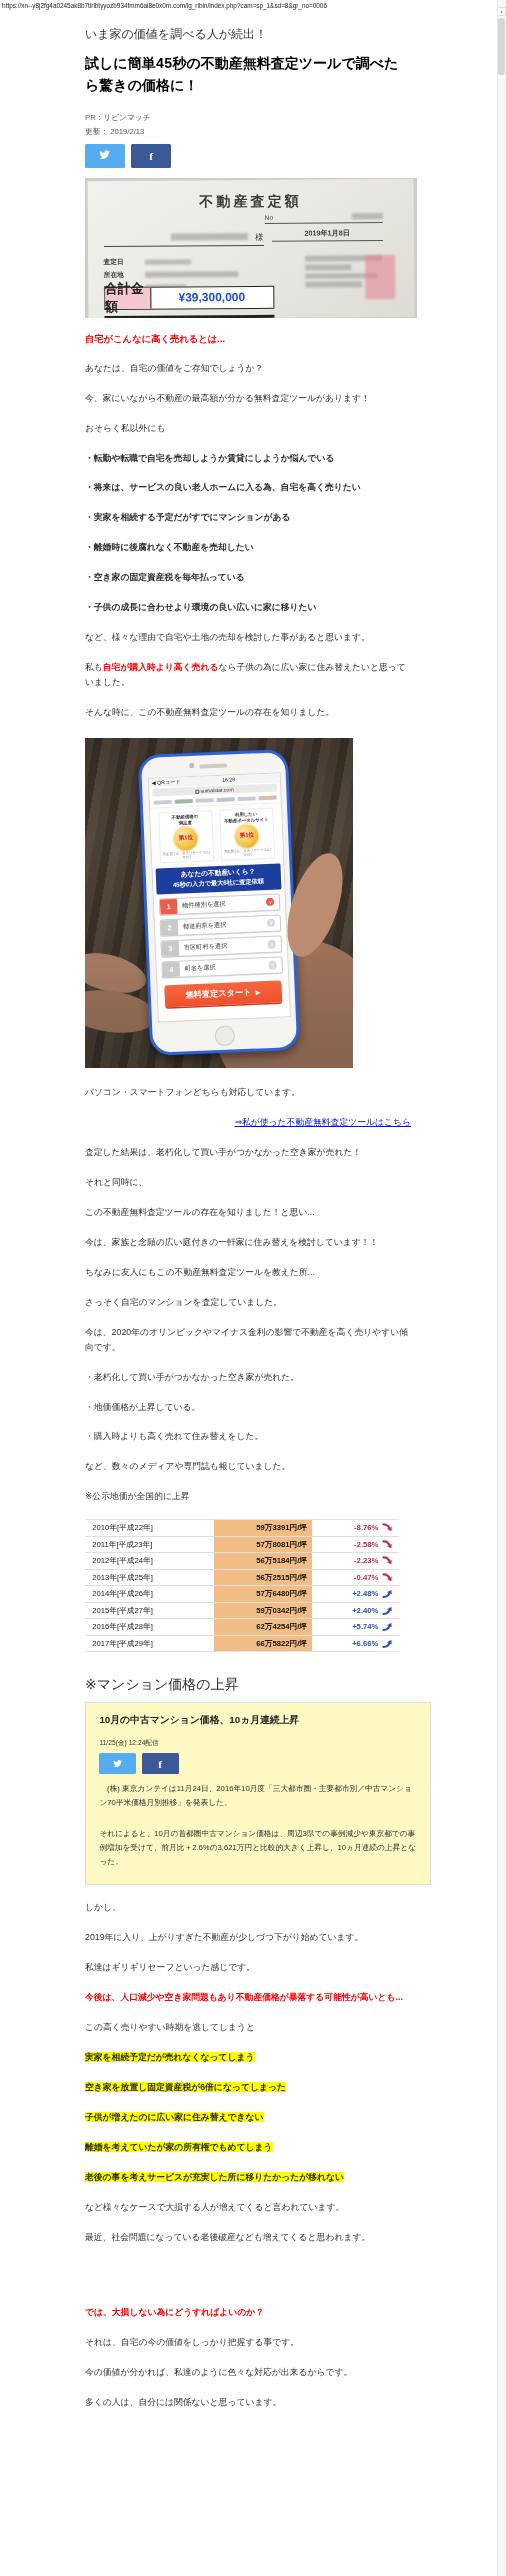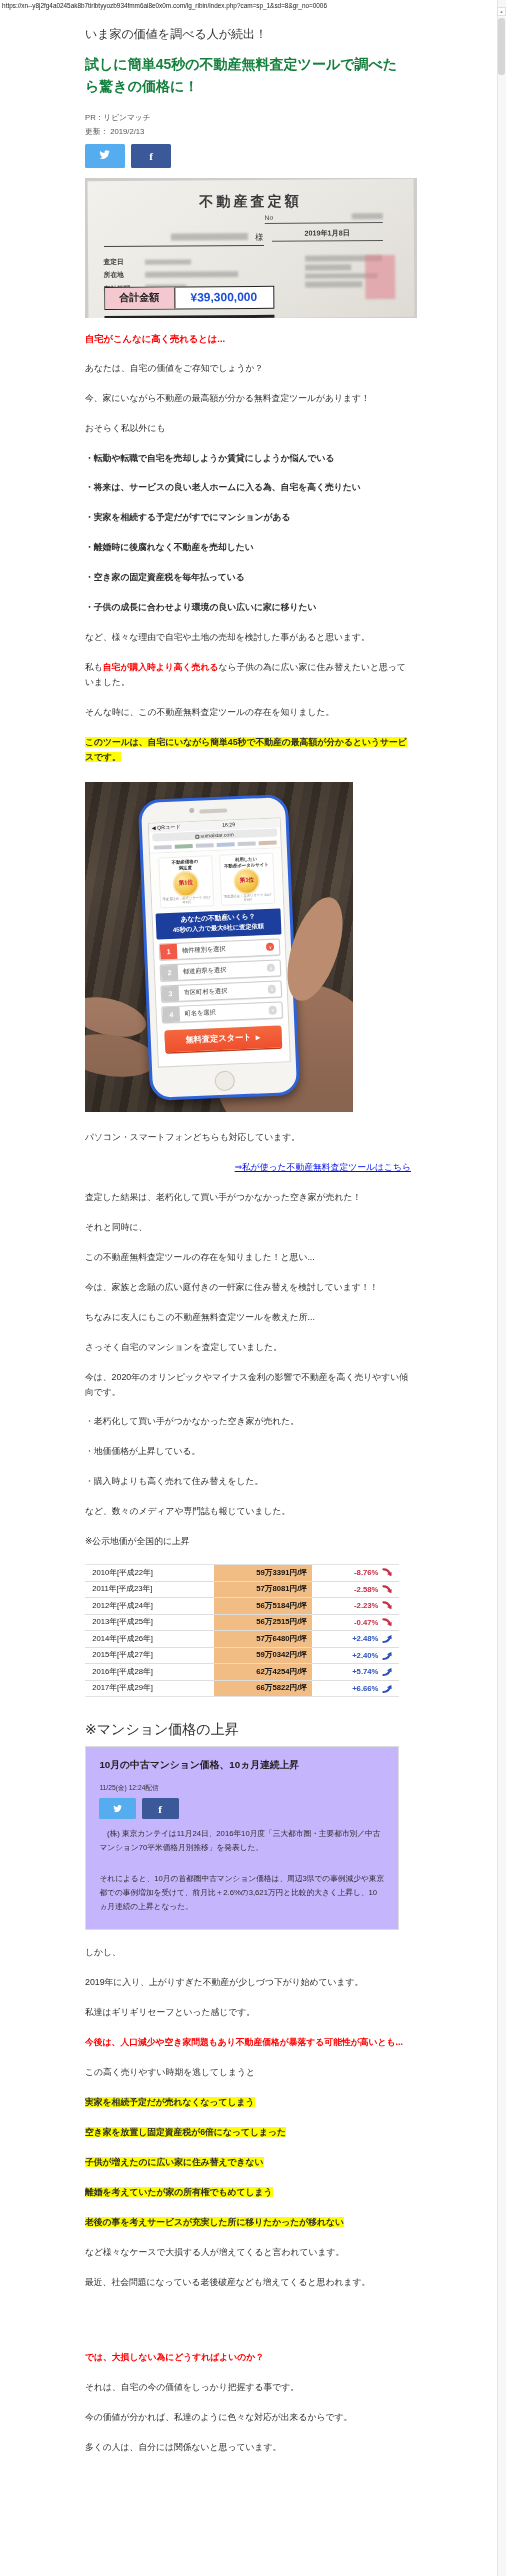--- a/index.html
+++ b/index.html
@@ -9,21 +9,21 @@
   .url-line{position:absolute;top:1.5px;left:2.1px;font-size:6.4px;color:#222;white-space:nowrap;}
   
   .scroll-rail{position:absolute;top:0;right:0;width:8.8px;height:100%;background:#f7f7f7;border-left:0.5px solid #e6e6e6;}
   .scroll-up{position:absolute;top:7.2px;right:0;width:8.8px;height:8.8px;background:#fdfdfd;border:0.5px solid #e0e0e0;
              font-size:4.1px;color:#8a8a8a;text-align:center;line-height:8.2px;}
   .scroll-thumb{position:absolute;top:17.5px;right:1px;width:6.7px;height:57px;background:#d6d6d6;border-radius:3.1px;}
   .content{width:326px;margin:0 0 0 85px;}
   
   .page-title{font-size:12px;color:#333;margin:26px 0 0;font-weight:400;}
   .headline{font-size:14px;font-weight:700;line-height:1.55;margin:11.3px 0 0;}
-  .headline.red{color:#15803d;}
+  .headline.red{color:#000000;font-family:Liberation Mono, monospace;}
   .hl{background:#ffff00;}
   .pr-line,.update-line{font-size:7.7px;color:#555;margin:4.1px 0 0;}
   .pr-line{margin-top:15px;}
   .share-row{margin:7.2px 0 0;display:flex;gap:6.2px;}
   .sns-btn{width:40px;height:24px;border:none;border-radius:1.5px;display:flex;align-items:center;justify-content:center;cursor:pointer;}
   .sns-btn.tw{background:#55acee;}
   .sns-btn.fb{background:#3b5998;color:#fff;font-size:11.3px;font-weight:700;font-family:"Liberation Serif",serif;}
   
   .doc-photo{position:relative;width:332px;height:140px;margin:10.3px 0 0;background:#cecdc9;overflow:hidden;}
   .doc-paper{position:absolute;left:3.1px;top:2.1px;right:3.1px;bottom:0;
@@ -31,21 +31,21 @@
   .doc-title{position:absolute;top:13.4px;left:0;width:100%;text-align:center;font-size:14px;font-weight:700;color:#3a3a3a;letter-spacing:3.1px;}
   .doc-no{position:absolute;top:34px;right:31px;width:118px;font-size:6.7px;color:#444;border-bottom:1px solid #555;padding-bottom:1.5px;}
   .doc-date{position:absolute;top:49px;right:31px;width:111px;font-size:7.2px;font-weight:700;color:#3d3d3d;text-align:center;border-bottom:1px solid #555;padding-bottom:2.1px;}
   .doc-name{position:absolute;top:52px;left:15.5px;width:160px;border-bottom:1.5px double #444;padding-bottom:2.1px;font-size:8.2px;color:#333;text-align:right;}
   .doc-fields{position:absolute;top:74px;left:15.5px;font-size:6.7px;font-weight:700;color:#3c3c3c;line-height:2.0;}
   .blur{background:#a9a9a7;filter:blur(1px);opacity:.75;display:inline-block;}
   .doc-blurcol{position:absolute;top:73px;right:15.5px;width:93px;}
   .doc-blurcol .blur{display:block;margin:3.1px 0;}
   .stamp{position:absolute;top:76px;right:18.5px;width:30px;height:44px;background:rgba(226,126,138,.55);filter:blur(0.8px);}
   .doc-total{position:absolute;left:15.5px;bottom:9.3px;width:170px;height:23px;border:1.3px solid #222;display:flex;background:#fff;}
-  .doc-total .lbl{width:70px;background:#f3c8ce;border-right:1.3px solid #222;display:flex;align-items:center;justify-content:center;font-size:10px;font-weight:700;color:#222;}
+  .doc-total .lbl{width:46px;background:#f3c8ce;border-right:1.3px solid #222;display:flex;align-items:center;justify-content:center;font-size:13px;font-weight:700;color:#222;}
   .doc-total .val{flex:1;display:flex;align-items:center;justify-content:center;font-size:12px;font-weight:700;color:#1d4ed8;}
   .doc-bar{position:absolute;left:15.5px;bottom:0px;width:170px;height:2.6px;background:#222;}
   .caption-red{color:#ff0000;font-weight:700;font-size:9.3px;margin:14.4px 0 0;}
   
   .para{font-size:8.8px;line-height:1.7;margin:15px 0;color:#2e2e2e;}
   .para.right{text-align:right;}
   .b{font-weight:700;}
   .red{color:#ff0000;}
   .lnk{color:#0010ee;text-decoration:underline;cursor:pointer;}
   
@@ -95,21 +95,21 @@
   .land-table{width:314px;border-collapse:collapse;margin:7.2px 0 0;border-top:1px solid #e2e2e2;border-bottom:1px solid #e2e2e2;}
   .land-table td{border-top:0.5px solid #dedede;height:16.5px;font-size:7.7px;}
   .land-table tr:first-child td{border-top:none;}
   td.c-year{padding-left:7.2px;width:129px;color:#222;}
   td.c-price{width:99px;background:#f2bd85;text-align:right;padding-right:5.2px;font-weight:700;color:#111;}
   td.c-pct{width:87px;text-align:right;padding-right:6.2px;font-weight:700;}
   .pct-down{color:#c82f45;} .pct-up{color:#2a52be;}
   .c-pct svg{vertical-align:middle;margin-left:3.1px;}
   .note-label{font-size:14px;margin:24px 0 7.2px;color:#2e2e2e;}
   
-  .news-box{width:314px;border:0.5px solid #ddd;background:#c4b5fd;padding:11.3px 13.4px 15.5px;box-sizing:border-box;margin:7.2px 0 0;}
+  .news-box{width:346px;border:0.5px solid #ddd;background:#fef9c3;padding:11.3px 13.4px 15.5px;box-sizing:border-box;margin:7.2px 0 0;}
   .news-title{font-size:9.8px;font-weight:700;color:#222;}
   .news-date{font-size:6.7px;color:#333;margin-top:12.4px;}
   .news-share{margin-top:5.2px;display:flex;gap:5.2px;}
   .news-share .sns-btn{width:37px;height:20.6px;}
   .news-box p{font-size:7.7px;line-height:1.8;color:#2e2e2e;margin:8.2px 0 0;}
   .shape{position:absolute;}
   .gap{width:100%;}
 </style>
 </head>
 <body>
@@ -175,21 +175,20 @@
       <p class="para" data-interactable="false"><span class="" data-interactable="false">おそらく私以外にも</span></p>
       <p class="para" data-interactable="false"><span class="b" data-interactable="false">・転勤や転職で自宅を売却しようか賃貸にしようか悩んでいる</span></p>
       <p class="para" data-interactable="false"><span class="b" data-interactable="false">・将来は、サービスの良い老人ホームに入る為、自宅を高く売りたい</span></p>
       <p class="para" data-interactable="false"><span class="b" data-interactable="false">・実家を相続する予定だがすでにマンションがある</span></p>
       <p class="para" data-interactable="false"><span class="b" data-interactable="false">・離婚時に後腐れなく不動産を売却したい</span></p>
       <p class="para" data-interactable="false"><span class="b" data-interactable="false">・空き家の固定資産税を毎年払っている</span></p>
       <p class="para" data-interactable="false"><span class="b" data-interactable="false">・子供の成長に合わせより環境の良い広いに家に移りたい</span></p>
       <p class="para" data-interactable="false"><span class="" data-interactable="false">など、様々な理由で自宅や土地の売却を検討した事があると思います。</span></p>
       <p class="para" data-interactable="false"><span class="" data-interactable="false">私も</span><span class="red b" data-interactable="false">自宅が購入時より高く売れる</span><span class="" data-interactable="false">なら子供の為に広い家に住み替えたいと思っていました。</span></p>
       <p class="para" data-interactable="false"><span class="" data-interactable="false">そんな時に、この不動産無料査定ツールの存在を知りました。</span></p>
-      <p class="para" data-interactable="false"><span class="hl b" data-interactable="false">このツールは、自宅にいながら簡単45秒で不動産の最高額が分かるというサービスです。</span></p>
     </div>
 
   <div class="phone-photo" data-interactable="false">
     <div class="hand h-f1" data-interactable="false"></div>
     <div class="hand h-f2" data-interactable="false"></div>
     <div class="hand h-palm" data-interactable="false"></div>
     <div class="hand h-thumb" data-interactable="false"></div>
     <div class="phone" data-interactable="false">
       <div class="camdot" data-interactable="false"></div>
       <div class="speaker" data-interactable="false"></div>

